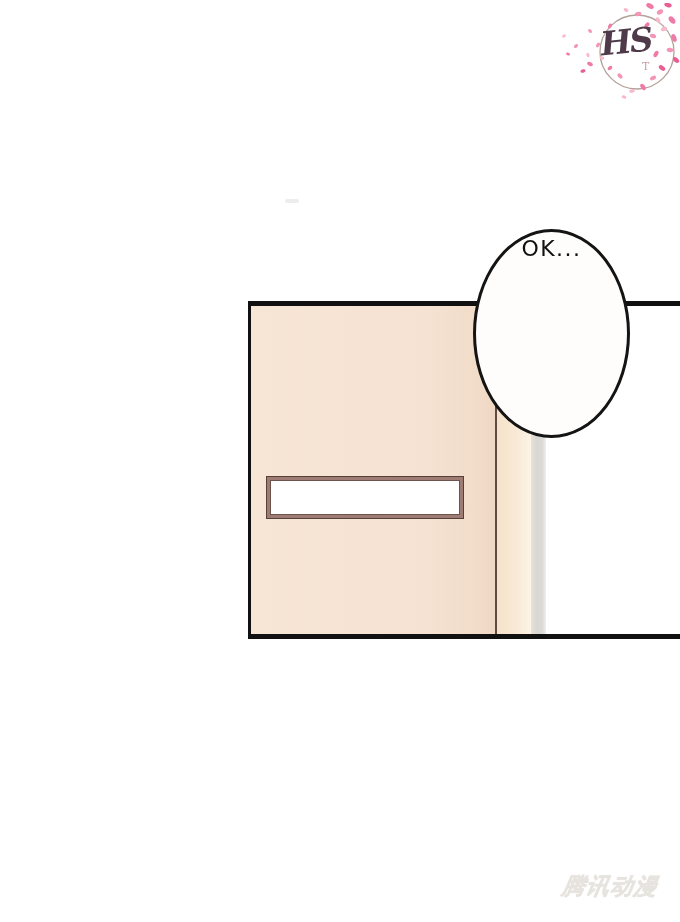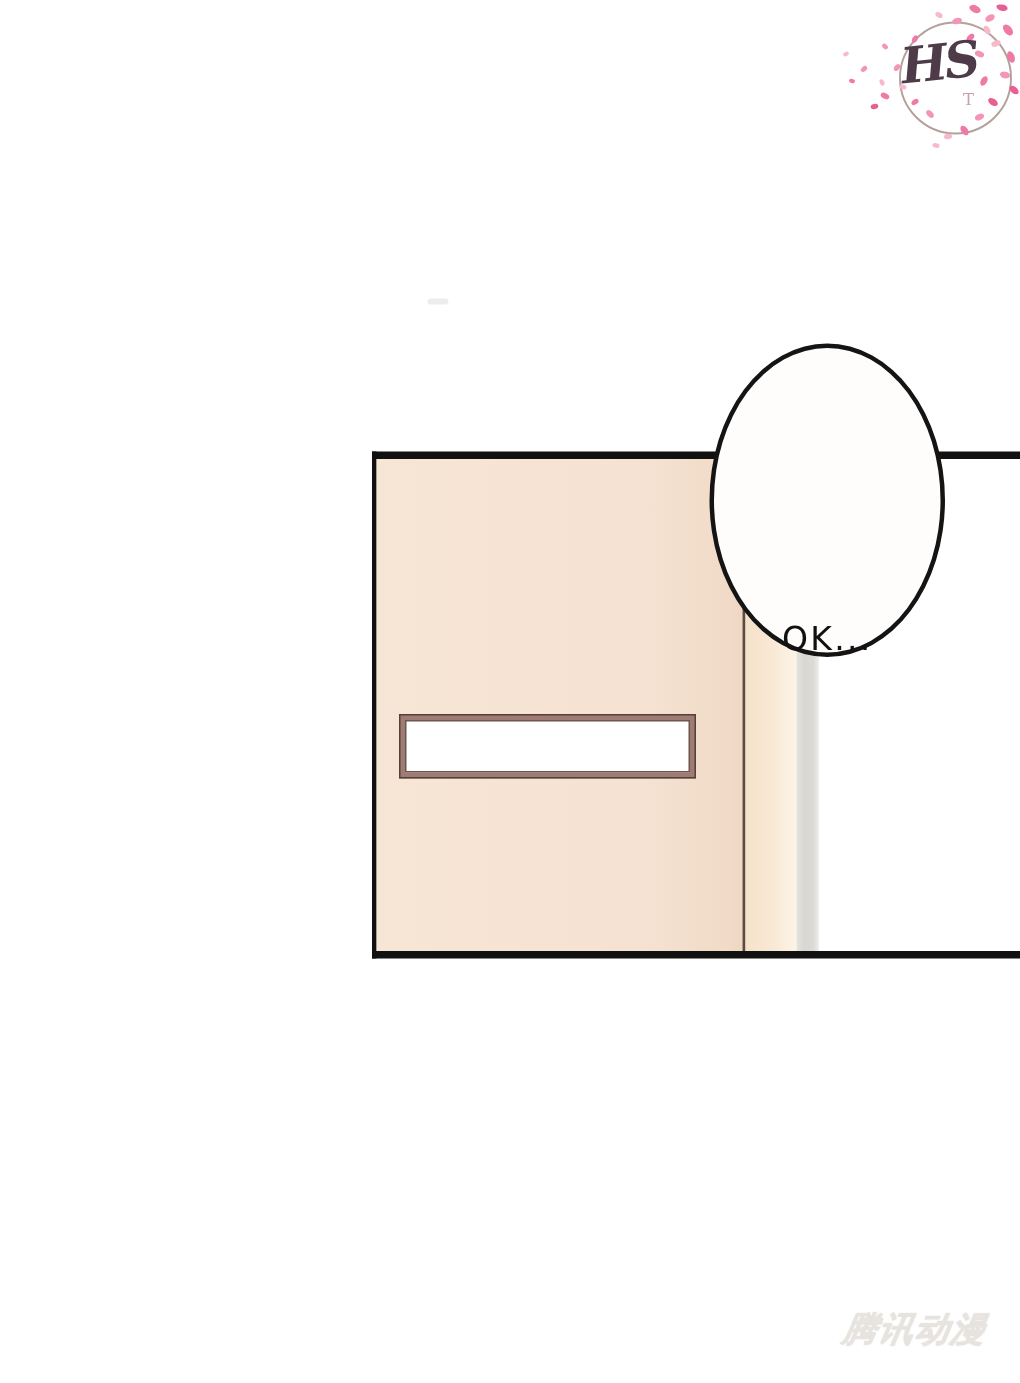--- a/index.html
+++ b/index.html
@@ -65,21 +65,21 @@
     position: absolute; left: 15px; top: 170px; width: 198px; height: 43px;
     border: 1px solid #55403a; background: #9e7c74; padding: 3px;
   }
   .plate-mid { width: 100%; height: 100%; border: 1px solid #6d544c; background: #ffffff; }
   .plate-text { width: 100%; height: 100%; }
 
   
   .bubble {
     position: absolute; left: 473px; top: 229px; width: 157px; height: 209px;
     background: #fffdfb; border: 3px solid #141414; border-radius: 50%;
-    display: flex; align-items: flex-end; justify-content: center;
+    display: flex; align-items: flex-start; justify-content: center;
   }
   .bubble-text {
     font-family: "DejaVu Sans", "Liberation Sans", sans-serif;
     font-size: 22px; font-weight: 500; letter-spacing: 1.5px; color: #111111;
     transform: translateY(4px);
   }
 
   
   .watermark {
     position: absolute; right: 22px; top: 871px;

